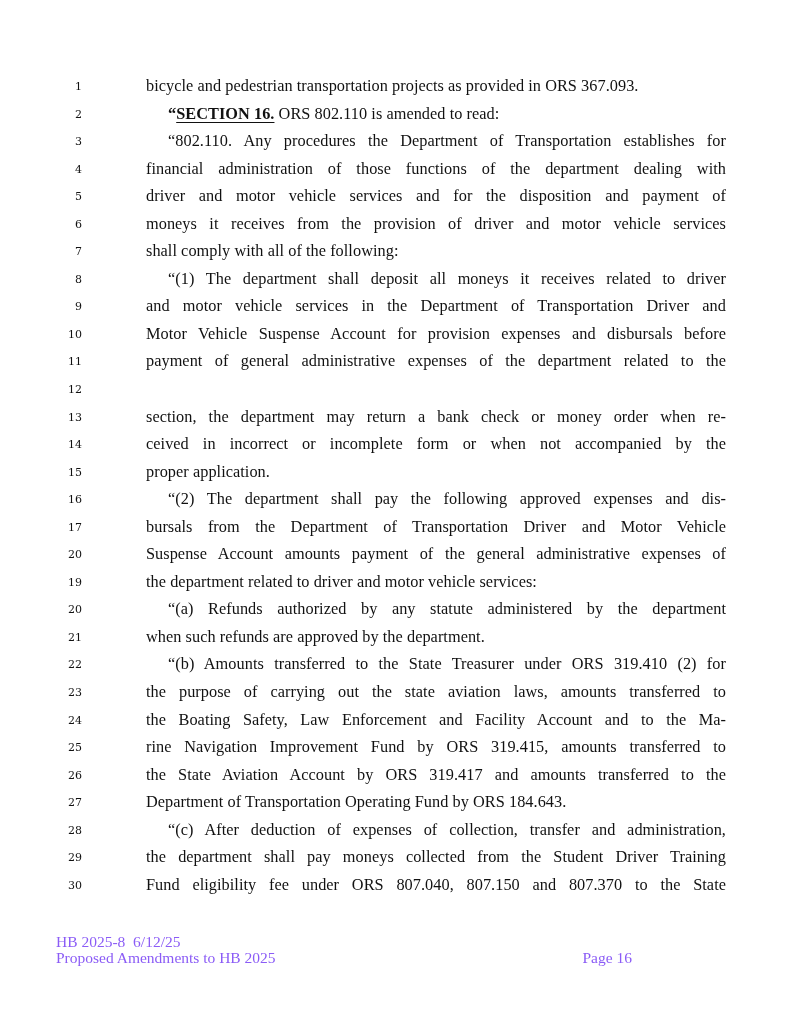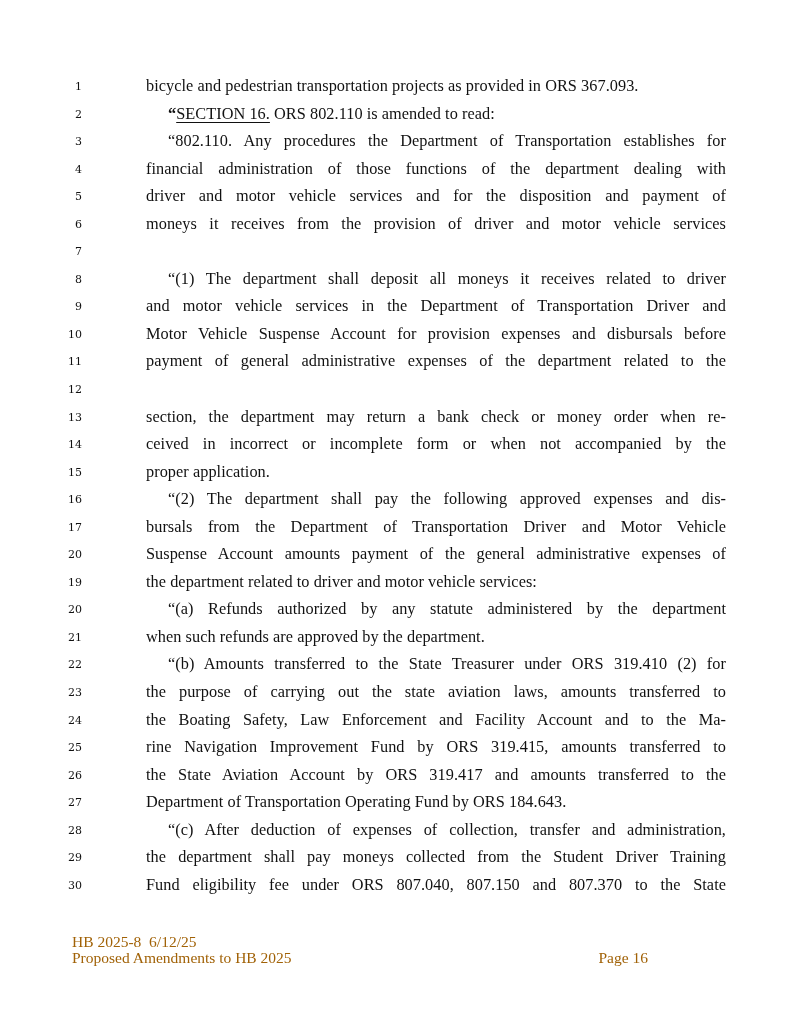--- a/index.html
+++ b/index.html
@@ -62,34 +62,34 @@
       text-align-last: justify;
       white-space: normal;
       height: 20px;
       overflow: hidden;
     }
     .line-text.indent {
       padding-left: 22px;
       width: 558px;
     }
     .section-head {
-      font-weight: normal;
+      font-weight: bold;
       text-decoration: underline;
       text-decoration-thickness: 1px;
       text-underline-offset: 3px;
     }
     .footer {
       position: absolute;
-      left: 72px;
+      left: 56px;
       top: 934px;
       width: 580px;
       font-family: "Liberation Serif", "DejaVu Serif", serif;
       font-size: 15.5px;
       line-height: 16px;
-      color: #a16207;
+      color: #8b5cf6;
     }
     .footer-row {
       position: relative;
       height: 16px;
     }
     .footer-page {
       position: absolute;
       right: 4px;
       top: 0;
       text-align: center;
@@ -119,20 +119,21 @@
       <div class="line">
         <span class="line-number">5</span>
         <div class="line-text justify"><span>driver and motor vehicle services and for the disposition and payment of</span></div>
       </div>
       <div class="line">
         <span class="line-number">6</span>
         <div class="line-text justify"><span>moneys it receives from the provision of driver and motor vehicle services</span></div>
       </div>
       <div class="line">
         <span class="line-number">7</span>
+        <div class="line-text"><span>shall comply with all of the following:</span></div>
       </div>
       <div class="line">
         <span class="line-number">8</span>
         <div class="line-text justify indent"><span>“(1) The department shall deposit all moneys it receives related to driver</span></div>
       </div>
       <div class="line">
         <span class="line-number">9</span>
         <div class="line-text justify"><span>and motor vehicle services in the Department of Transportation Driver and</span></div>
       </div>
       <div class="line">

